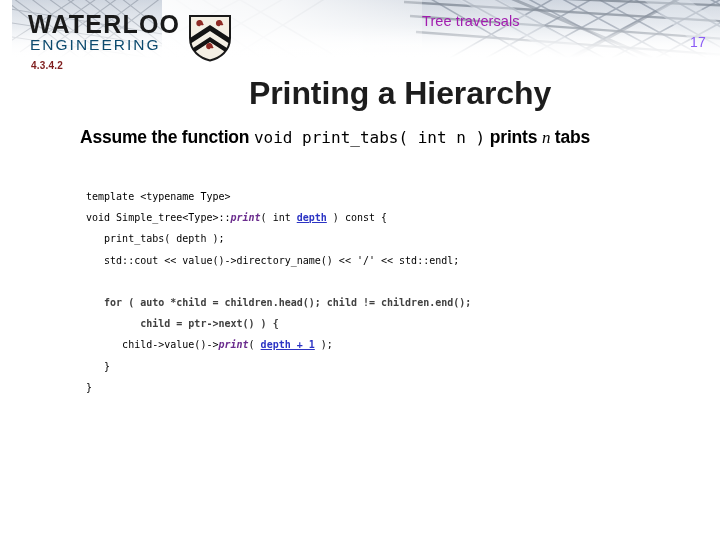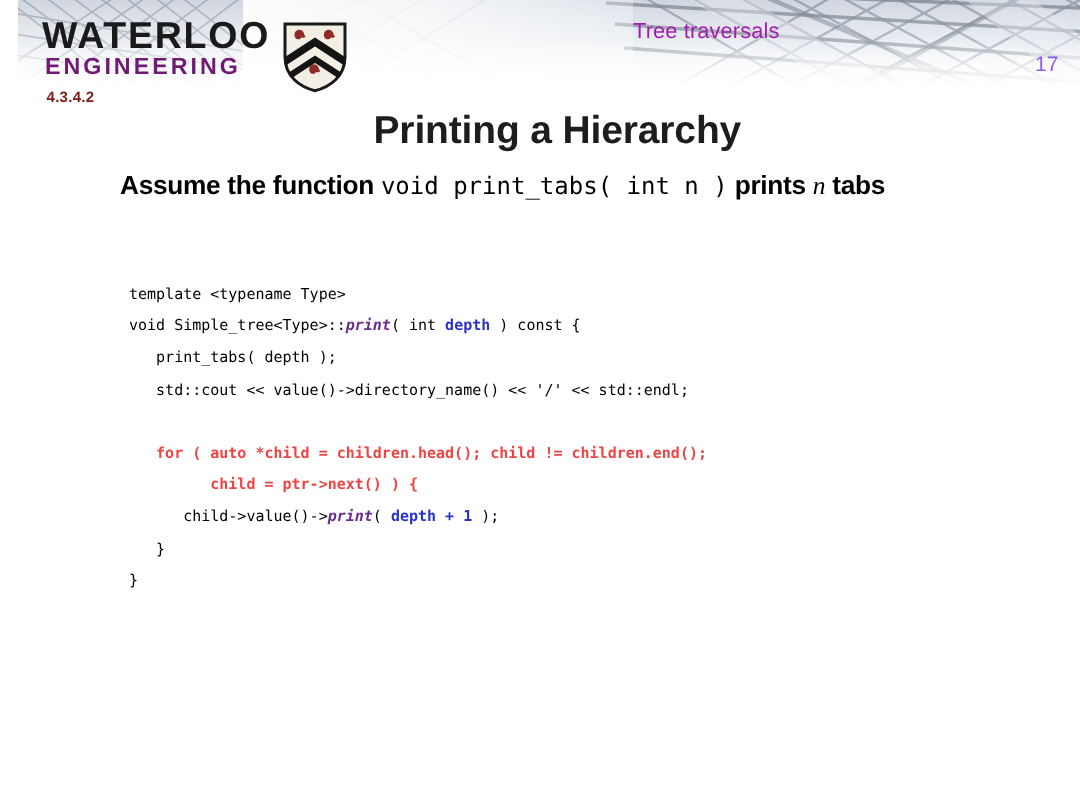--- a/index.html
+++ b/index.html
@@ -74,24 +74,24 @@
     font-weight: bold;
     font-size: 25px;
     letter-spacing: 1.2px;
     color: #1a1a1a;
     line-height: 1;
   }
   .logo-engineering {
     position: absolute;
     left: 2px; top: 25px;
     font-family: "Liberation Sans", sans-serif;
-    font-weight: bold;
+    font-weight: normal;
     font-size: 15.5px;
     letter-spacing: 2.0px;
-    color: #701a75;
+    color: #0c4a6e;
     line-height: 1;
   }
   .logo-shield {
     position: absolute;
     left: 160px;
     top: 2px;
     width: 44px;
     height: 48px;
   }
 
@@ -125,31 +125,31 @@
     font-family: "Liberation Sans", sans-serif;
     font-size: 14px;
     color: #8b5cf6;
     letter-spacing: 0.1px;
   }
   .slide-title {
     position: absolute;
     left: 237px;
     top: 54px;
     font-family: "Liberation Sans", sans-serif;
-    font-size: 26px;
+    font-size: 32px;
     color: #1d1d1d;
     letter-spacing: -0.1px;
     white-space: nowrap;
   }
 
   
   .assume-line {
     position: absolute;
     left: 68px;
-    top: 113px;
+    top: 127px;
     font-family: "Liberation Sans", sans-serif;
     font-size: 17.5px;
     font-weight: bold;
     color: #000000;
     white-space: nowrap;
     letter-spacing: -0.2px;
   }
   .assume-line .mono {
     font-family: "DejaVu Sans Mono", monospace;
     font-weight: normal;
@@ -172,22 +172,22 @@
     font-family: "DejaVu Sans Mono", monospace;
     font-size: 10px;
     line-height: 21.2px;
     color: #000000;
     white-space: pre;
     letter-spacing: 0px;
   }
   .code-line { white-space: pre; }
   .code-line.gap { margin-top: 21.2px; }
   .tok-fn     { color: #6b2d8e; font-weight: bold; font-style: italic; }
-  .tok-var    { color: #2b33c4; font-weight: bold; }
-  .tok-loop   { color: #ef4444; font-weight: bold; }
+  .tok-var    { color: #2b33c4; font-weight: bold; text-decoration: underline; }
+  .tok-loop   { color: #404040; font-weight: bold; }
 </style>
 </head>
 <body>
 
 <div class="slide">
 
   <div class="banner">
     <svg width="720" height="58" viewBox="0 0 720 58" xmlns="http://www.w3.org/2000/svg" aria-hidden="true">
       <defs>
         <linearGradient id="skyg" x1="0" y1="0" x2="0" y2="1">

